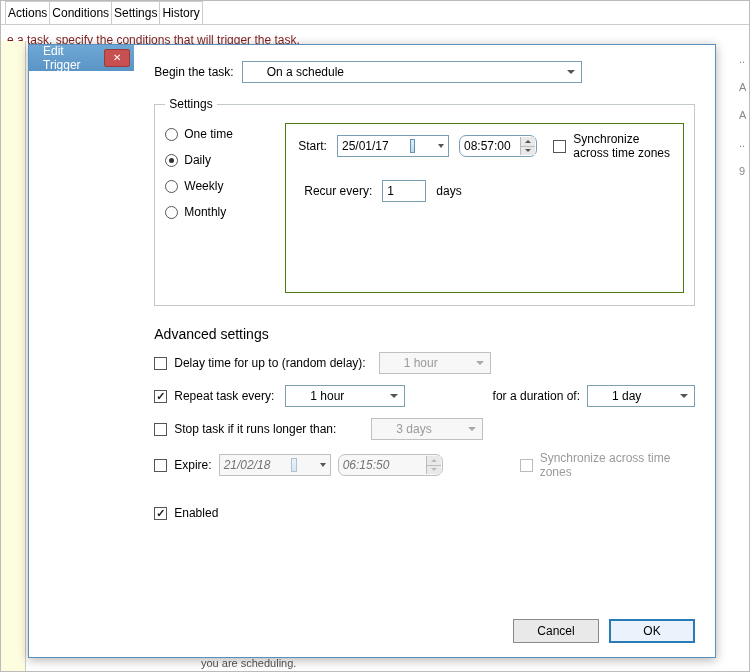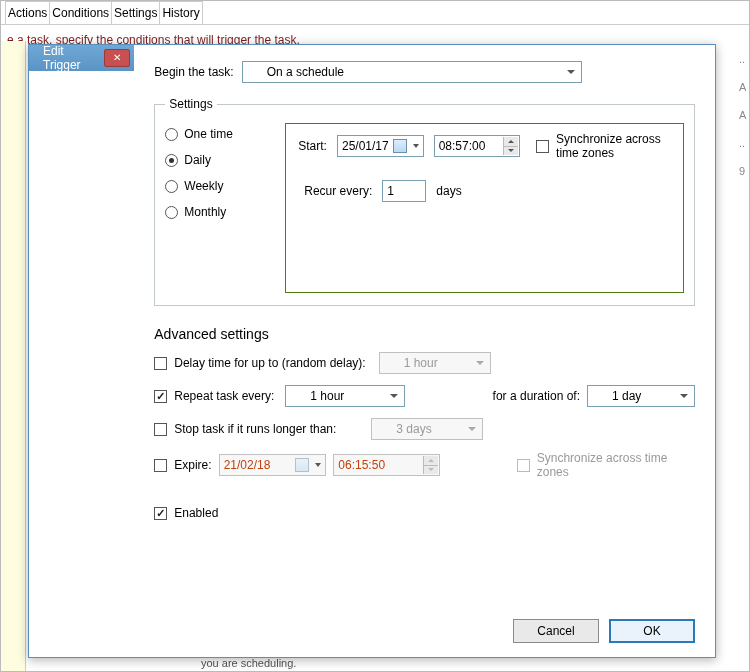--- a/index.html
+++ b/index.html
@@ -182,38 +182,38 @@
   }
 
   .date-input, .time-input, .num-input {
     border: 1px solid #7a9eb1;
     background: #fff;
     height: 22px;
     padding: 1px 4px;
     font-size: 12px;
     display: inline-flex;
     align-items: center;
-    gap: 4px;
+    gap: 21px;
     position: relative;
   }
   .date-input { width: 112px; }
   .date-input .cal {
     width:14px;height:14px;
     background:linear-gradient(#dceeff,#b9d9f2);
     border:1px solid #6b8fa7;
     margin-left:auto;
   }
   .date-drop {
     width:0;height:0;
     border-left:3px solid transparent;
     border-right:3px solid transparent;
     border-top:4px solid #555;
     margin-left:2px;
   }
-  .time-input { width: 110px; padding-right:18px;}
+  .time-input { width: 110px; padding-right:18px;border-radius:7px;}
   .spinner {
     position:absolute; right:1px; top:1px; bottom:1px;
     width:15px;
     display:flex; flex-direction:column;
   }
   .spinner div {
     flex:1;
     background:#e9e9e9;
     border-left:1px solid #bbb;
     display:flex;align-items:center;justify-content:center;
@@ -255,21 +255,21 @@
     font-size: 12px;
   }
   .cbrow.disabled { color: #9a9a9a; }
 
   .section-title {
     font-size: 14px;
     margin: 12px 0 10px 0;
   }
 
   .date-input.disabled, .time-input.disabled {
-    color:#c2410c;border-color:#c0c0c0;background:#f7f7f7;
+    color:#737373;border-color:#c0c0c0;background:#f7f7f7;font-style:italic;
   }
   .date-input.disabled .cal{opacity:0.5;}
   .date-input.disabled .date-drop,
   .time-input.disabled .spinner .up::before{border-bottom-color:#bbb;}
   .time-input.disabled .spinner .down::before{border-top-color:#bbb;}
 
   .buttons {
     display:flex;
     justify-content:flex-end;
     gap:10px;

